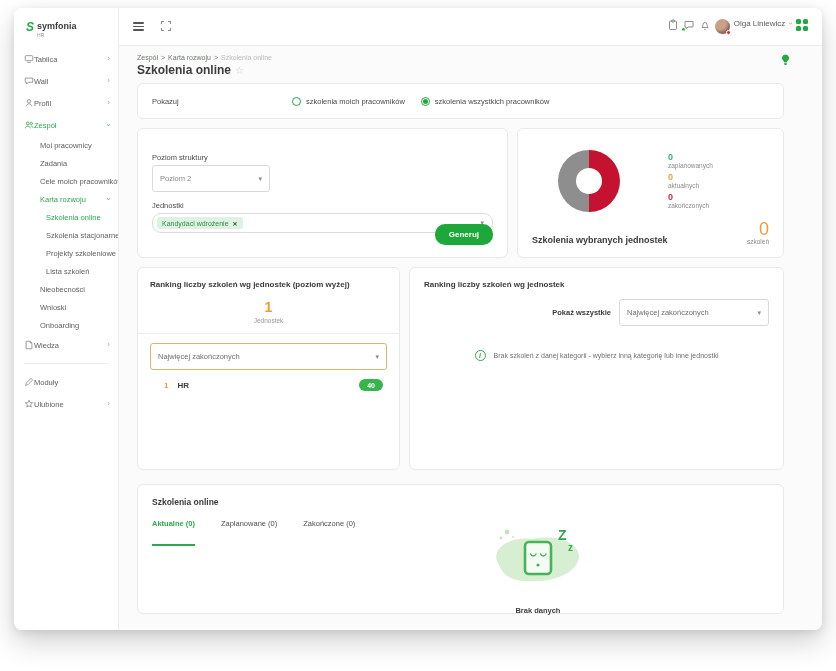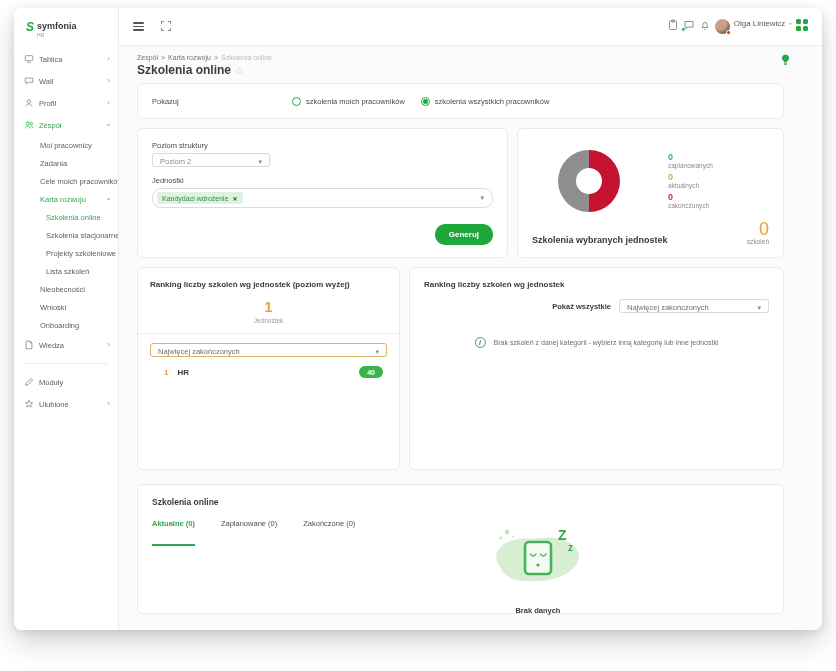--- a/index.html
+++ b/index.html
@@ -9,21 +9,21 @@
             background:#fff; border-radius:8px; overflow:hidden; display:flex;
             box-shadow:0 12px 28px rgba(0,0,0,.18), 0 2px 8px rgba(0,0,0,.10); }
 
   
   .sidebar { width:105px; flex:none; background:#fff; border-right:1px solid #ececec;
              padding-top:10px; overflow:hidden; }
   .logo { display:flex; align-items:flex-start; gap:3px; padding:4px 10px 10px 12px; }
   .logo-s { color:#23a942; font-weight:bold; font-size:12px; line-height:10px; font-style:italic; }
   .logo-txt { font-size:9px; font-weight:bold; color:#3a3a3a; line-height:9px; }
   .logo-sub { font-size:5px; color:#9a9a9a; margin-top:1px; }
-  .si { display:flex; align-items:center; gap:5px; padding:6px 8px 6px 10px;
+  .si { display:flex; align-items:center; padding:6px 8px 6px 10px;
         font-size:7.5px; color:#5f5f5f; cursor:pointer; white-space:nowrap; }
   .si .ic { width:10px; height:10px; flex:none; color:#8a8a8a; display:flex; }
   .si .ic svg { width:10px; height:10px; }
   .si .chev { margin-left:auto; color:#a5a5a5; font-size:8px; line-height:6px; }
   .si .chev.down { transform:rotate(90deg); }
   .si.green { color:#2fa84f; }
   .si.green .ic { color:#2fa84f; }
   .si.green .chev { color:#2fa84f; }
   .sub1 { padding:4.5px 8px 4.5px 26px; }
   .sub2 { padding:4.5px 8px 4.5px 32px; }
@@ -68,24 +68,24 @@
   .card-pokazuj { height:36px; margin-top:6px; display:flex; align-items:center; padding:0 14px;gap:24px; }
   .pok-label { font-size:7.5px; color:#4a4a4a; width:100px; }
   .radio-group { display:flex; gap:16px; align-items:center; margin-left:16px; }
   .radio { display:flex; align-items:center; gap:5px; cursor:pointer; font-size:7.5px; color:#4a4a4a; }
   .rc { width:9px; height:9px; border-radius:50%; border:1.2px solid #23a942; flex:none; position:relative; }
   .rc.checked { background:#fff; }
   .rc.checked::after { content:""; position:absolute; inset:1px; border-radius:50%; background:#23a942; }
 
   
   .row2 { display:flex; gap:9px; margin-top:9px; }
-  .card-form { width:371px; flex:none; height:130px; padding:12px 14px; position:relative; }
+  .card-form { width:371px; flex:none; height:130px; padding:24px 14px; position:relative; }
   .fld-label { font-size:7.5px; color:#4a4a4a; margin-bottom:3px; }
-  .select { border:1px solid #d9d9d9; border-radius:3px; height:14px; display:flex;
-            align-items:flex-end; padding:0 7px; font-size:7.5px; color:#8a8a8a;
+  .select { border:1px solid #d9d9d9; border-radius:3px; height:27px; display:flex;
+            align-items:center; padding:0 7px; font-size:7.5px; color:#8a8a8a;
             cursor:pointer; background:#fff; }
   .select .caret { margin-left:auto; color:#8a8a8a; font-size:7px; }
   .sel-poziom { width:118px; margin-bottom:9px; }
   .multiselect { border:1px solid #dcdcdc; border-radius:9px; height:20px; display:flex;
                  align-items:center; padding:0 8px 0 4px; cursor:pointer; background:#fff; }
   .tag { background:#dff1e0; color:#2f8c45; font-size:7px; border-radius:3px;
          padding:2.5px 5px; display:flex; align-items:center; gap:4px; }
   .tag .x { font-size:6px; color:#1d5c2c; cursor:pointer; font-weight:bold; }
   .multiselect .caret { margin-left:auto; color:#8a8a8a; font-size:7px; }
   .btn-generuj { position:absolute; right:14px; bottom:12px; background:#1ea83c; color:#fff;

